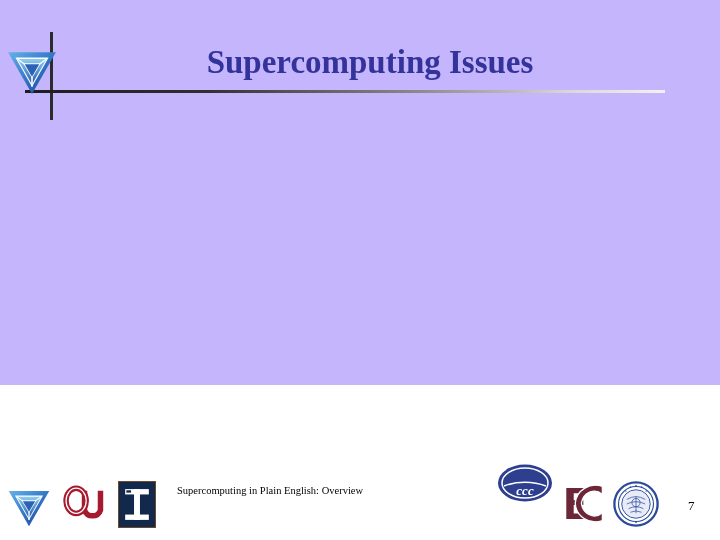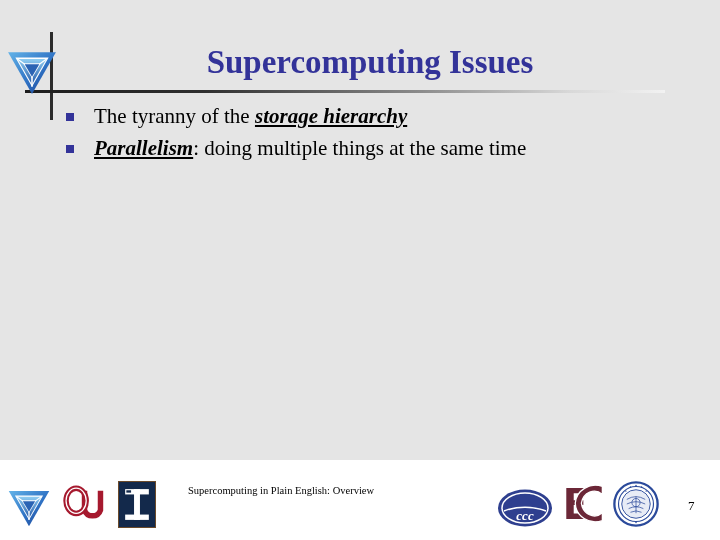--- a/index.html
+++ b/index.html
@@ -9,22 +9,22 @@
   body {
     width: 720px;
     height: 540px;
     background: #ffffff;
     font-family: "Liberation Serif", "DejaVu Serif", serif;
     overflow: hidden;
   }
   .slide {
     position: relative;
     width: 720px;
-    height: 460px;
-    background: #e5e5e5;
+    height: 385px;
+    background: #c4b5fd;
   }
 
   
   .header-vline {
     position: absolute;
     left: 50px;
     top: 32px;
     width: 3px;
     height: 88px;
     background: #2b2b2b;
@@ -122,33 +122,33 @@
     width: 38px;
     height: 47px;
     background: #13294b;
     border: 1px solid #6b4a2a;
     box-sizing: border-box;
   }
   .ill-logo svg { display: block; }
 
   .footer-text {
     position: absolute;
-    left: 188px;
+    left: 177px;
     top: 484px;
     font-family: "Liberation Serif", "DejaVu Serif", serif;
     font-size: 10.5px;
     line-height: 14px;
     color: #000000;
     white-space: nowrap;
   }
 
   .ccc-logo {
     position: absolute;
     left: 497px;
-    top: 488px;
+    top: 463px;
     width: 56px;
     height: 40px;
   }
   .ccc-logo svg { display: block; }
 
   .ec-logo {
     position: absolute;
     left: 562px;
     top: 483px;
     width: 44px;
@@ -201,33 +201,20 @@
       <polygon points="33,37 67,37 50,66" fill="#ffffff"></polygon>
       <polygon points="36,39 64,39 50,63" fill="#2a63b4"></polygon>
       <line x1="50" y1="63" x2="50" y2="82" stroke="#ffffff" stroke-width="3"></line>
       <line x1="36" y1="39" x2="22" y2="29" stroke="#ffffff" stroke-width="2.5"></line>
       <line x1="64" y1="39" x2="78" y2="29" stroke="#ffffff" stroke-width="2.5"></line>
     </svg>
   </div>
 
   <div class="title">Supercomputing Issues</div>
 
-  <div class="body">
-
-    <div class="bullet-row">
-      <span class="bullet-marker"></span>
-      <span class="bullet-text"><span>The tyranny of the </span><span class="emph">storage hierarchy</span><span></span></span>
-    </div>
-
-    <div class="bullet-row">
-      <span class="bullet-marker"></span>
-      <span class="bullet-text"><span></span><span class="emph">Parallelism</span><span>: doing multiple things at the same time</span></span>
-    </div>
-
-  </div>
 
   <div class="tri-logo footer-tri">
     <svg viewBox="0 0 100 100" width="46" height="44" aria-hidden="true">
       <polygon points="4,16 96,16 50,96" fill="url(#tg1)"></polygon>
       <polygon points="18,26 82,26 50,82" fill="#ffffff"></polygon>
       <polygon points="22,29 78,29 50,78" fill="url(#tg2)"></polygon>
       <polygon points="33,37 67,37 50,66" fill="#ffffff"></polygon>
       <polygon points="36,39 64,39 50,63" fill="#2a63b4"></polygon>
       <line x1="50" y1="63" x2="50" y2="82" stroke="#ffffff" stroke-width="3"></line>
       <line x1="36" y1="39" x2="22" y2="29" stroke="#ffffff" stroke-width="2.5"></line>

